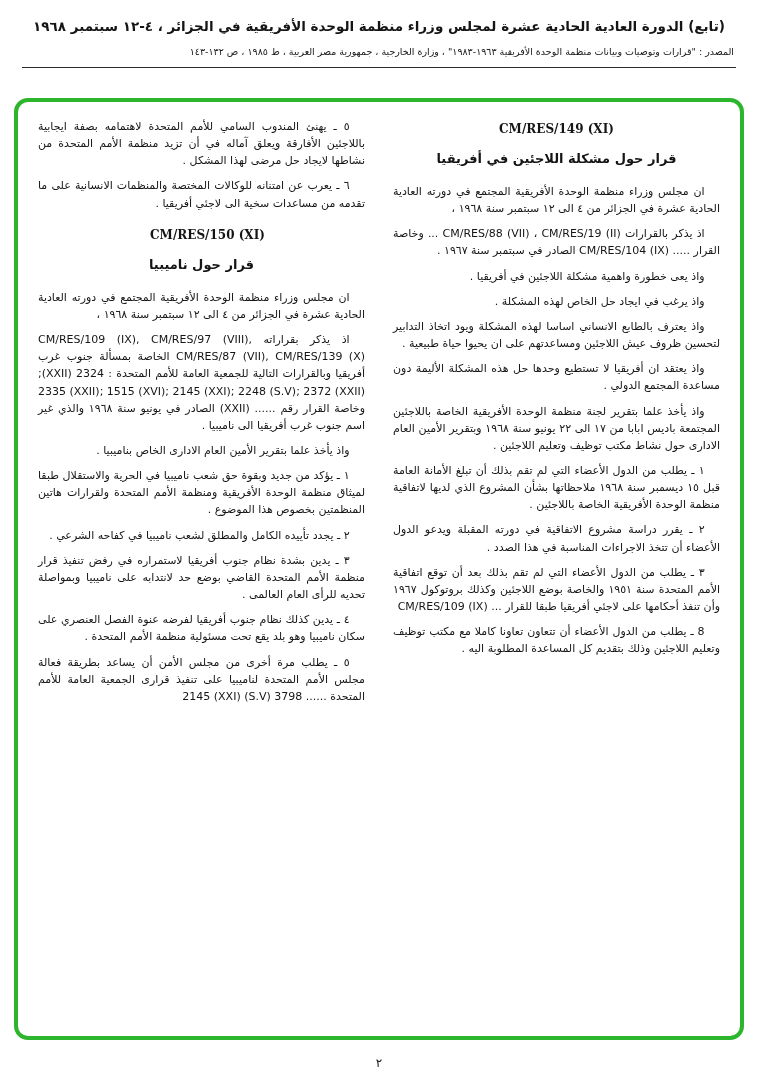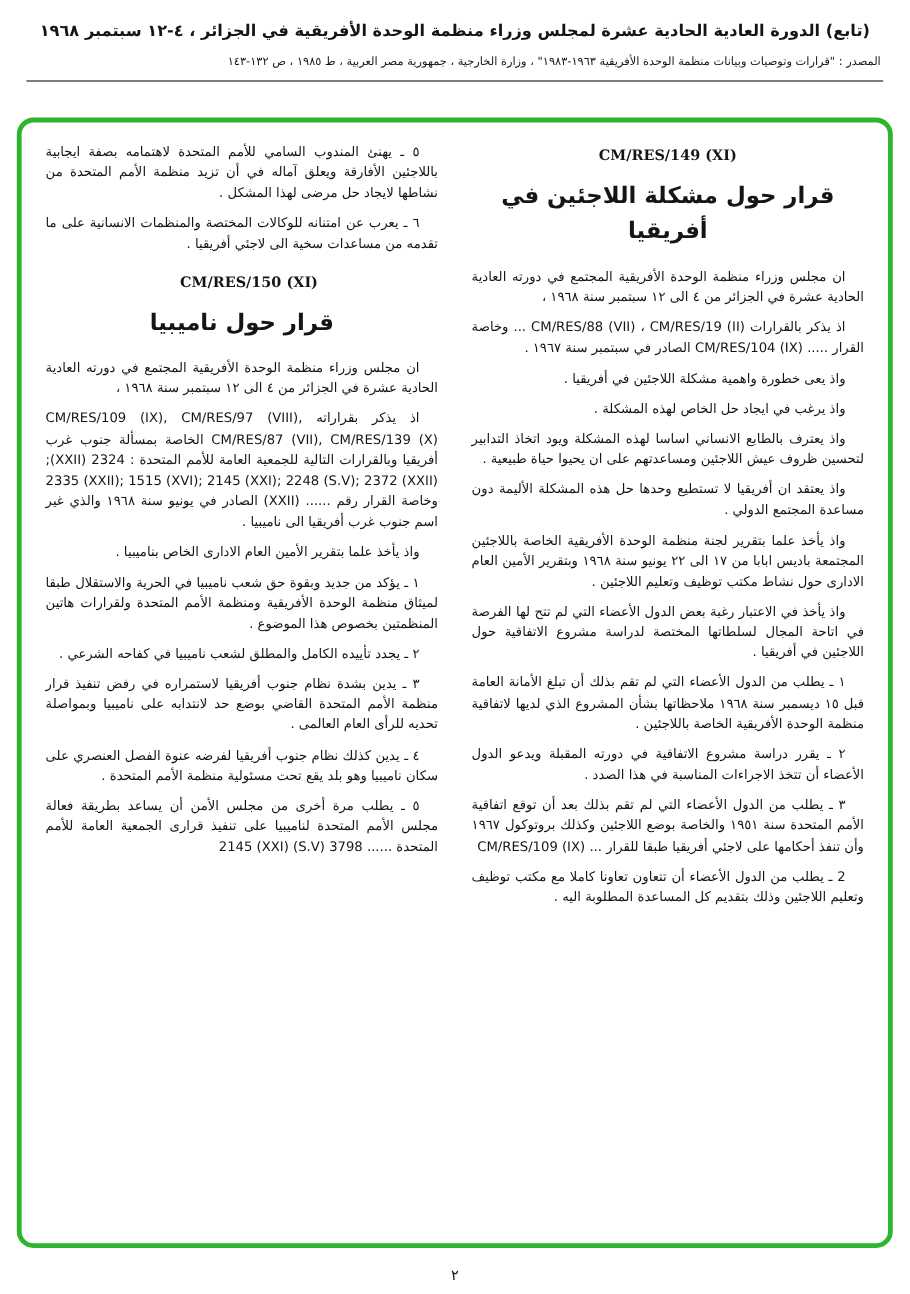--- a/index.html
+++ b/index.html
@@ -30,21 +30,21 @@
     direction: rtl; text-align: justify;
     font-size: 11px; line-height: 1.56;
   }
   .res-code {
     direction: ltr; text-align: center; unicode-bidi: embed;
     font-family: "DejaVu Serif", serif;
     font-size: 12px; font-weight: bold;
     margin: 2px 0 10px;
   }
   .res-code.second { margin-top: 14px; margin-left: 12px; }
-  .res-title { font-size: 19px; font-weight: bold; text-align: center; margin: 4px 0 14px; }
+  .res-title { font-size: 13px; font-weight: bold; text-align: center; margin: 4px 0 14px; }
   .para { margin: 0 0 8px; text-indent: 1.4em; }
   .page-number { position: absolute; bottom: 8px; left: 0; right: 0; text-align: center; font-size: 12px; }
 </style>
 </head>
 <body>
 
 <div class="doc-header">
   <div class="header-title">(تابع) الدورة العادية الحادية عشرة لمجلس وزراء منظمة الوحدة الأفريقية في الجزائر ، ٤-١٢ سبتمبر ١٩٦٨</div>
   <div class="source-line">المصدر : "قرارات وتوصيات وبيانات منظمة الوحدة الأفريقية ١٩٦٣-١٩٨٣" ، وزارة الخارجية ، جمهورية مصر العربية ، ط ١٩٨٥ ، ص ١٣٢-١٤٣</div>
   <hr class="header-rule">
@@ -56,25 +56,24 @@
     <div class="col">
       <div class="res-code">CM/RES/149 (XI)</div>
       <h2 class="res-title">قرار حول مشكلة اللاجئين في أفريقيا</h2>
       <p class="para">ان مجلس وزراء منظمة الوحدة الأفريقية المجتمع في دورته العادية الحادية عشرة في الجزائر من ٤ الى ١٢ سبتمبر سنة ١٩٦٨ ،</p>
       <p class="para">اذ يذكر بالقرارات CM/RES/88 (VII) ، CM/RES/19 (II) ... وخاصة القرار ..... CM/RES/104 (IX) الصادر في سبتمبر سنة ١٩٦٧ .</p>
       <p class="para">واذ يعى خطورة واهمية مشكلة اللاجئين في أفريقيا .</p>
       <p class="para">واذ يرغب في ايجاد حل الخاص لهذه المشكلة .</p>
       <p class="para">واذ يعترف بالطابع الانساني اساسا لهذه المشكلة ويود اتخاذ التدابير لتحسين ظروف عيش اللاجئين ومساعدتهم على ان يحيوا حياة طبيعية .</p>
       <p class="para">واذ يعتقد ان أفريقيا لا تستطيع وحدها حل هذه المشكلة الأليمة دون مساعدة المجتمع الدولي .</p>
       <p class="para">واذ يأخذ علما بتقرير لجنة منظمة الوحدة الأفريقية الخاصة باللاجئين المجتمعة باديس ابابا من ١٧ الى ٢٢ يونيو سنة ١٩٦٨ وبتقرير الأمين العام الادارى حول نشاط مكتب توظيف وتعليم اللاجئين .</p>
-      <p class="para">واذ يأخذ في الاعتبار رغبة بعض الدول الأعضاء التي لم تتح لها الفرصة في اتاحة المجال لسلطاتها المختصة لدراسة مشروع الاتفاقية حول اللاجئين في أفريقيا .</p>
       <p class="para">١ ـ يطلب من الدول الأعضاء التي لم تقم بذلك أن تبلغ الأمانة العامة قبل ١٥ ديسمبر سنة ١٩٦٨ ملاحظاتها بشأن المشروع الذي لديها لاتفاقية منظمة الوحدة الأفريقية الخاصة باللاجئين .</p>
       <p class="para">٢ ـ يقرر دراسة مشروع الاتفاقية في دورته المقبلة ويدعو الدول الأعضاء أن تتخذ الاجراءات المناسبة في هذا الصدد .</p>
       <p class="para">٣ ـ يطلب من الدول الأعضاء التي لم تقم بذلك بعد أن توقع اتفاقية الأمم المتحدة سنة ١٩٥١ والخاصة بوضع اللاجئين وكذلك بروتوكول ١٩٦٧ وأن تنفذ أحكامها على لاجئي أفريقيا طبقا للقرار ... CM/RES/109 (IX)</p>
-      <p class="para">2 ـ يطلب من الدول الأعضاء أن تتعاون تعاونا كاملا مع مكتب توظيف وتعليم اللاجئين وذلك بتقديم كل المساعدة المطلوبة اليه .</p>
+      <p class="para">8 ـ يطلب من الدول الأعضاء أن تتعاون تعاونا كاملا مع مكتب توظيف وتعليم اللاجئين وذلك بتقديم كل المساعدة المطلوبة اليه .</p>
     </div>
 
     <div class="col">
       <p class="para">٥ ـ يهنئ المندوب السامي للأمم المتحدة لاهتمامه بصفة ايجابية باللاجئين الأفارقة ويعلق آماله في أن تزيد منظمة الأمم المتحدة من نشاطها لايجاد حل مرضى لهذا المشكل .</p>
       <p class="para">٦ ـ يعرب عن امتنانه للوكالات المختصة والمنظمات الانسانية على ما تقدمه من مساعدات سخية الى لاجئي أفريقيا .</p>
       <div class="res-code second">CM/RES/150 (XI)</div>
       <h2 class="res-title">قرار حول ناميبيا</h2>
       <p class="para">ان مجلس وزراء منظمة الوحدة الأفريقية المجتمع في دورته العادية الحادية عشرة في الجزائر من ٤ الى ١٢ سبتمبر سنة ١٩٦٨ ،</p>
       <p class="para">اذ يذكر بقراراته CM/RES/109 (IX), CM/RES/97 (VIII), CM/RES/87 (VII), CM/RES/139 (X) الخاصة بمسألة جنوب غرب أفريقيا وبالقرارات التالية للجمعية العامة للأمم المتحدة : 2324 (XXII); 2335 (XXII); 1515 (XVI); 2145 (XXI); 2248 (S.V); 2372 (XXII) وخاصة القرار رقم ...... (XXII) الصادر في يونيو سنة ١٩٦٨ والذي غير اسم جنوب غرب أفريقيا الى ناميبيا .</p>
       <p class="para">واذ يأخذ علما بتقرير الأمين العام الادارى الخاص بناميبيا .</p>

